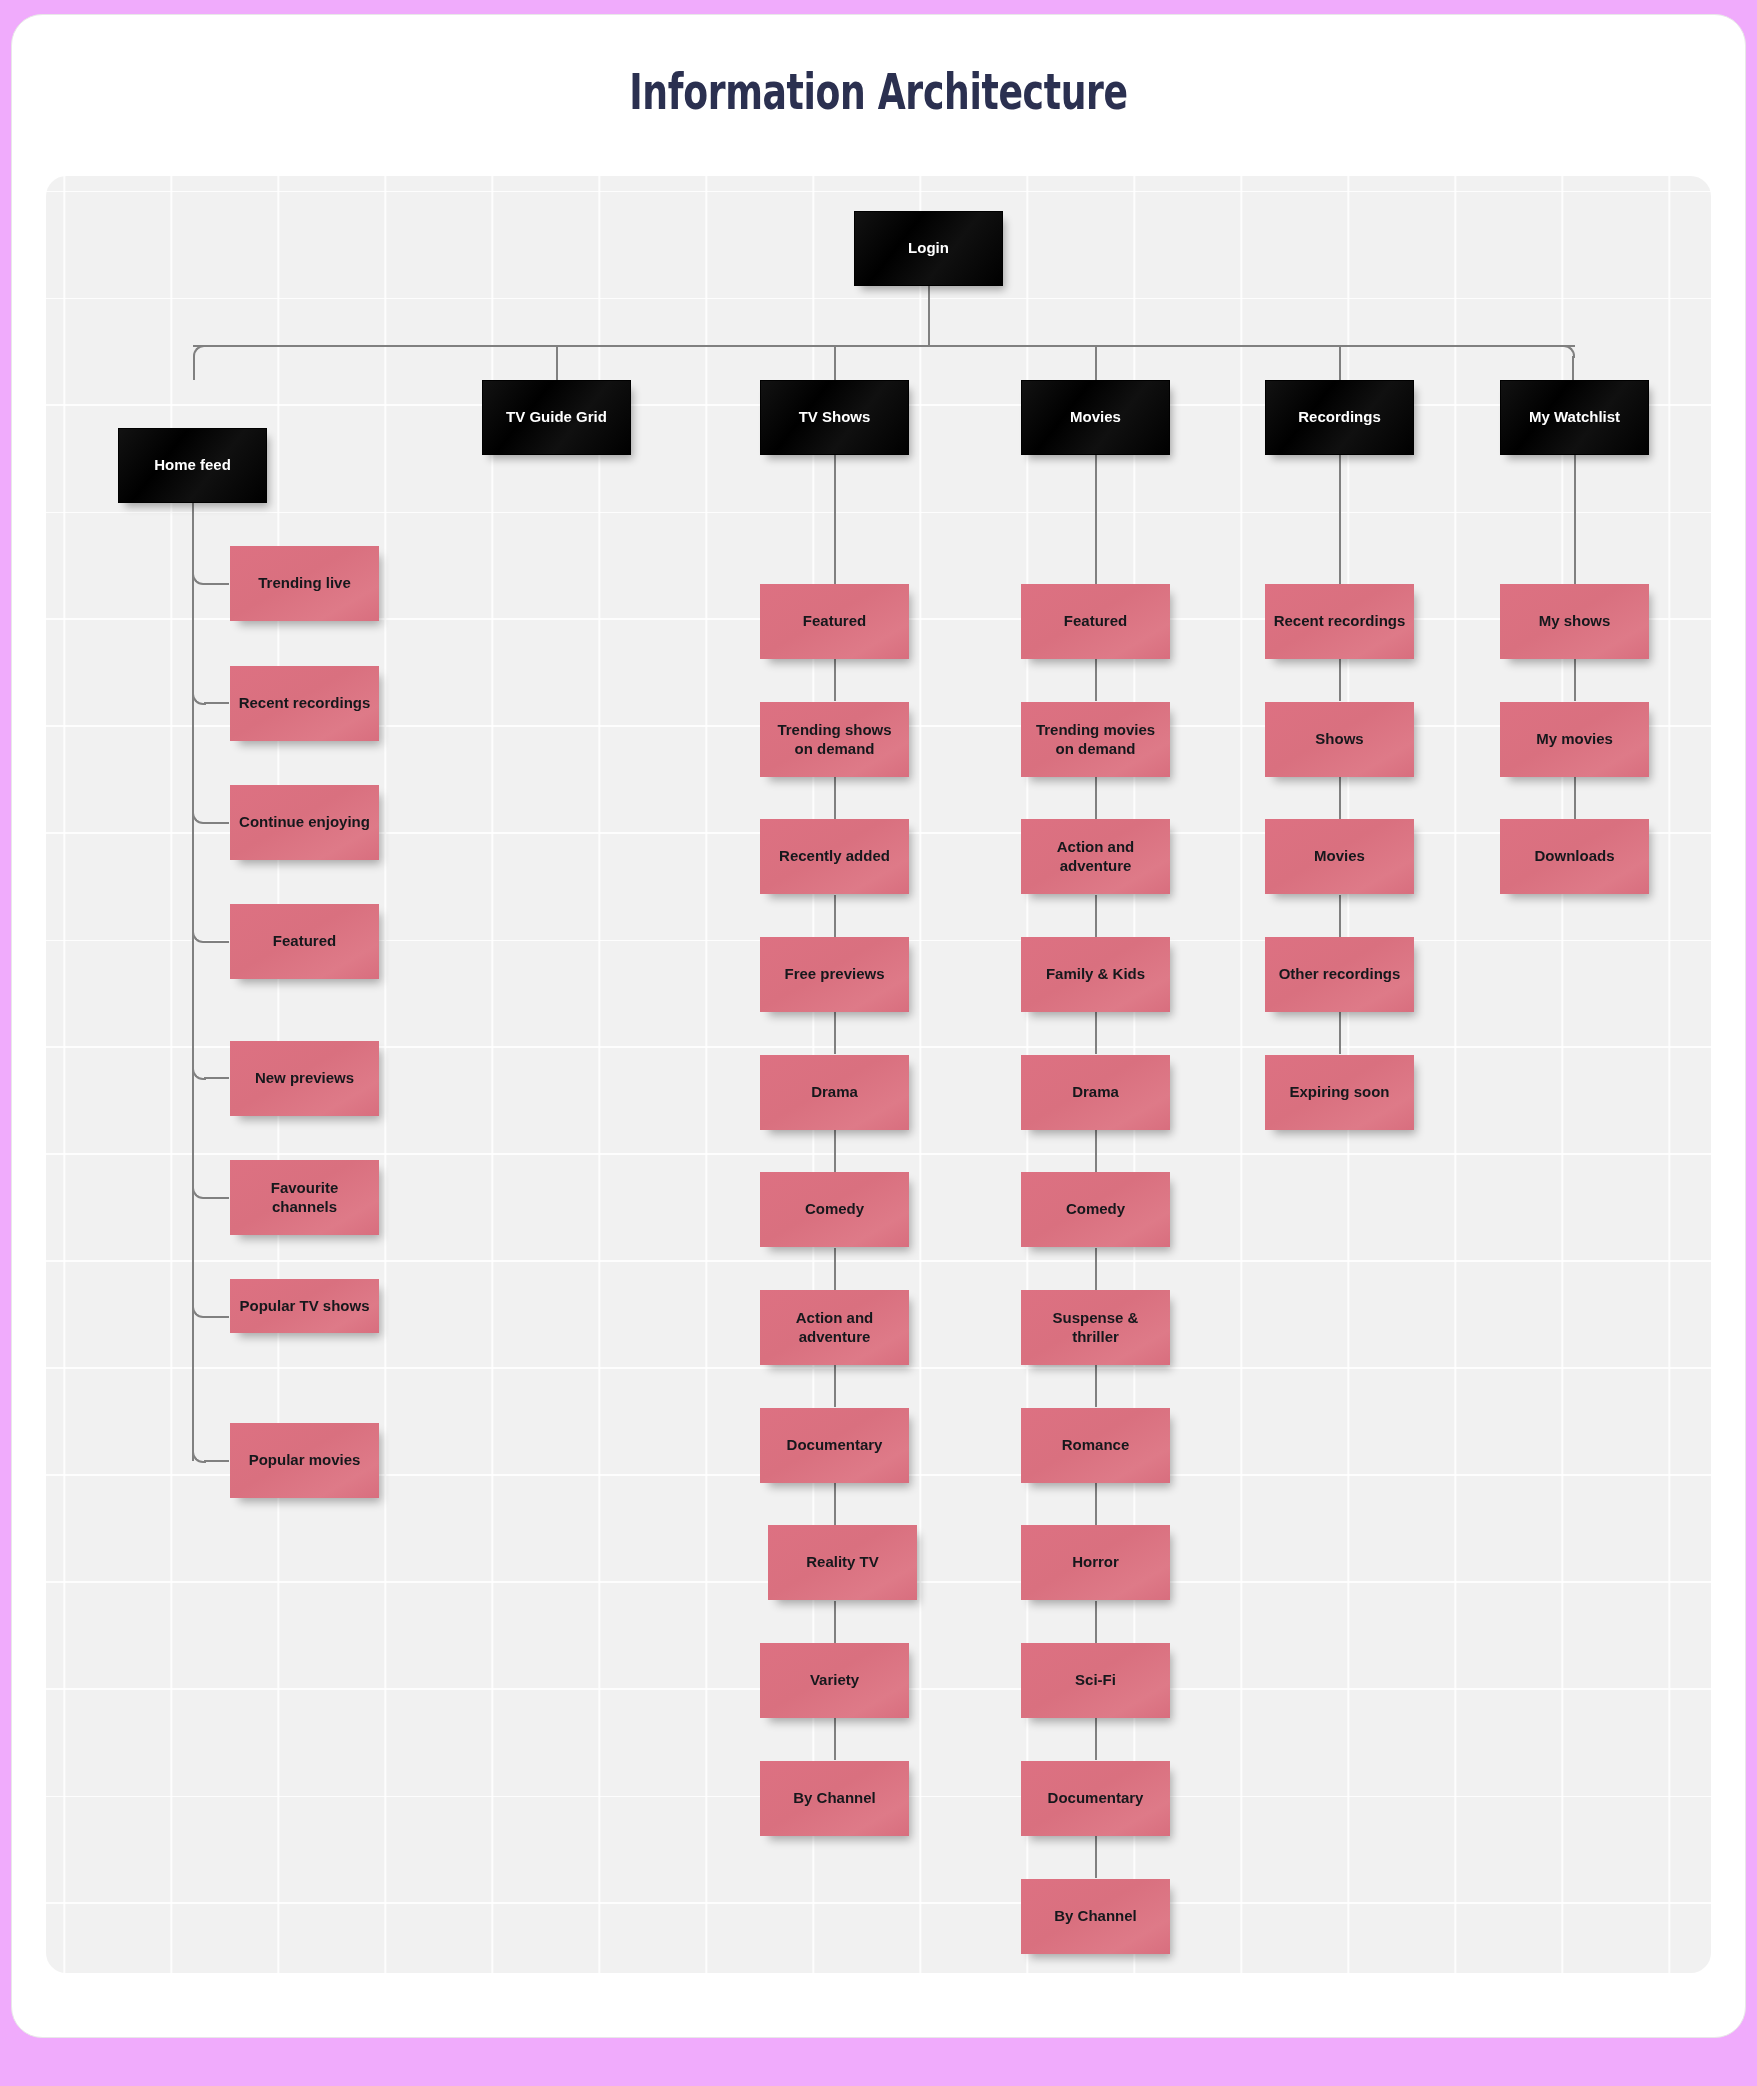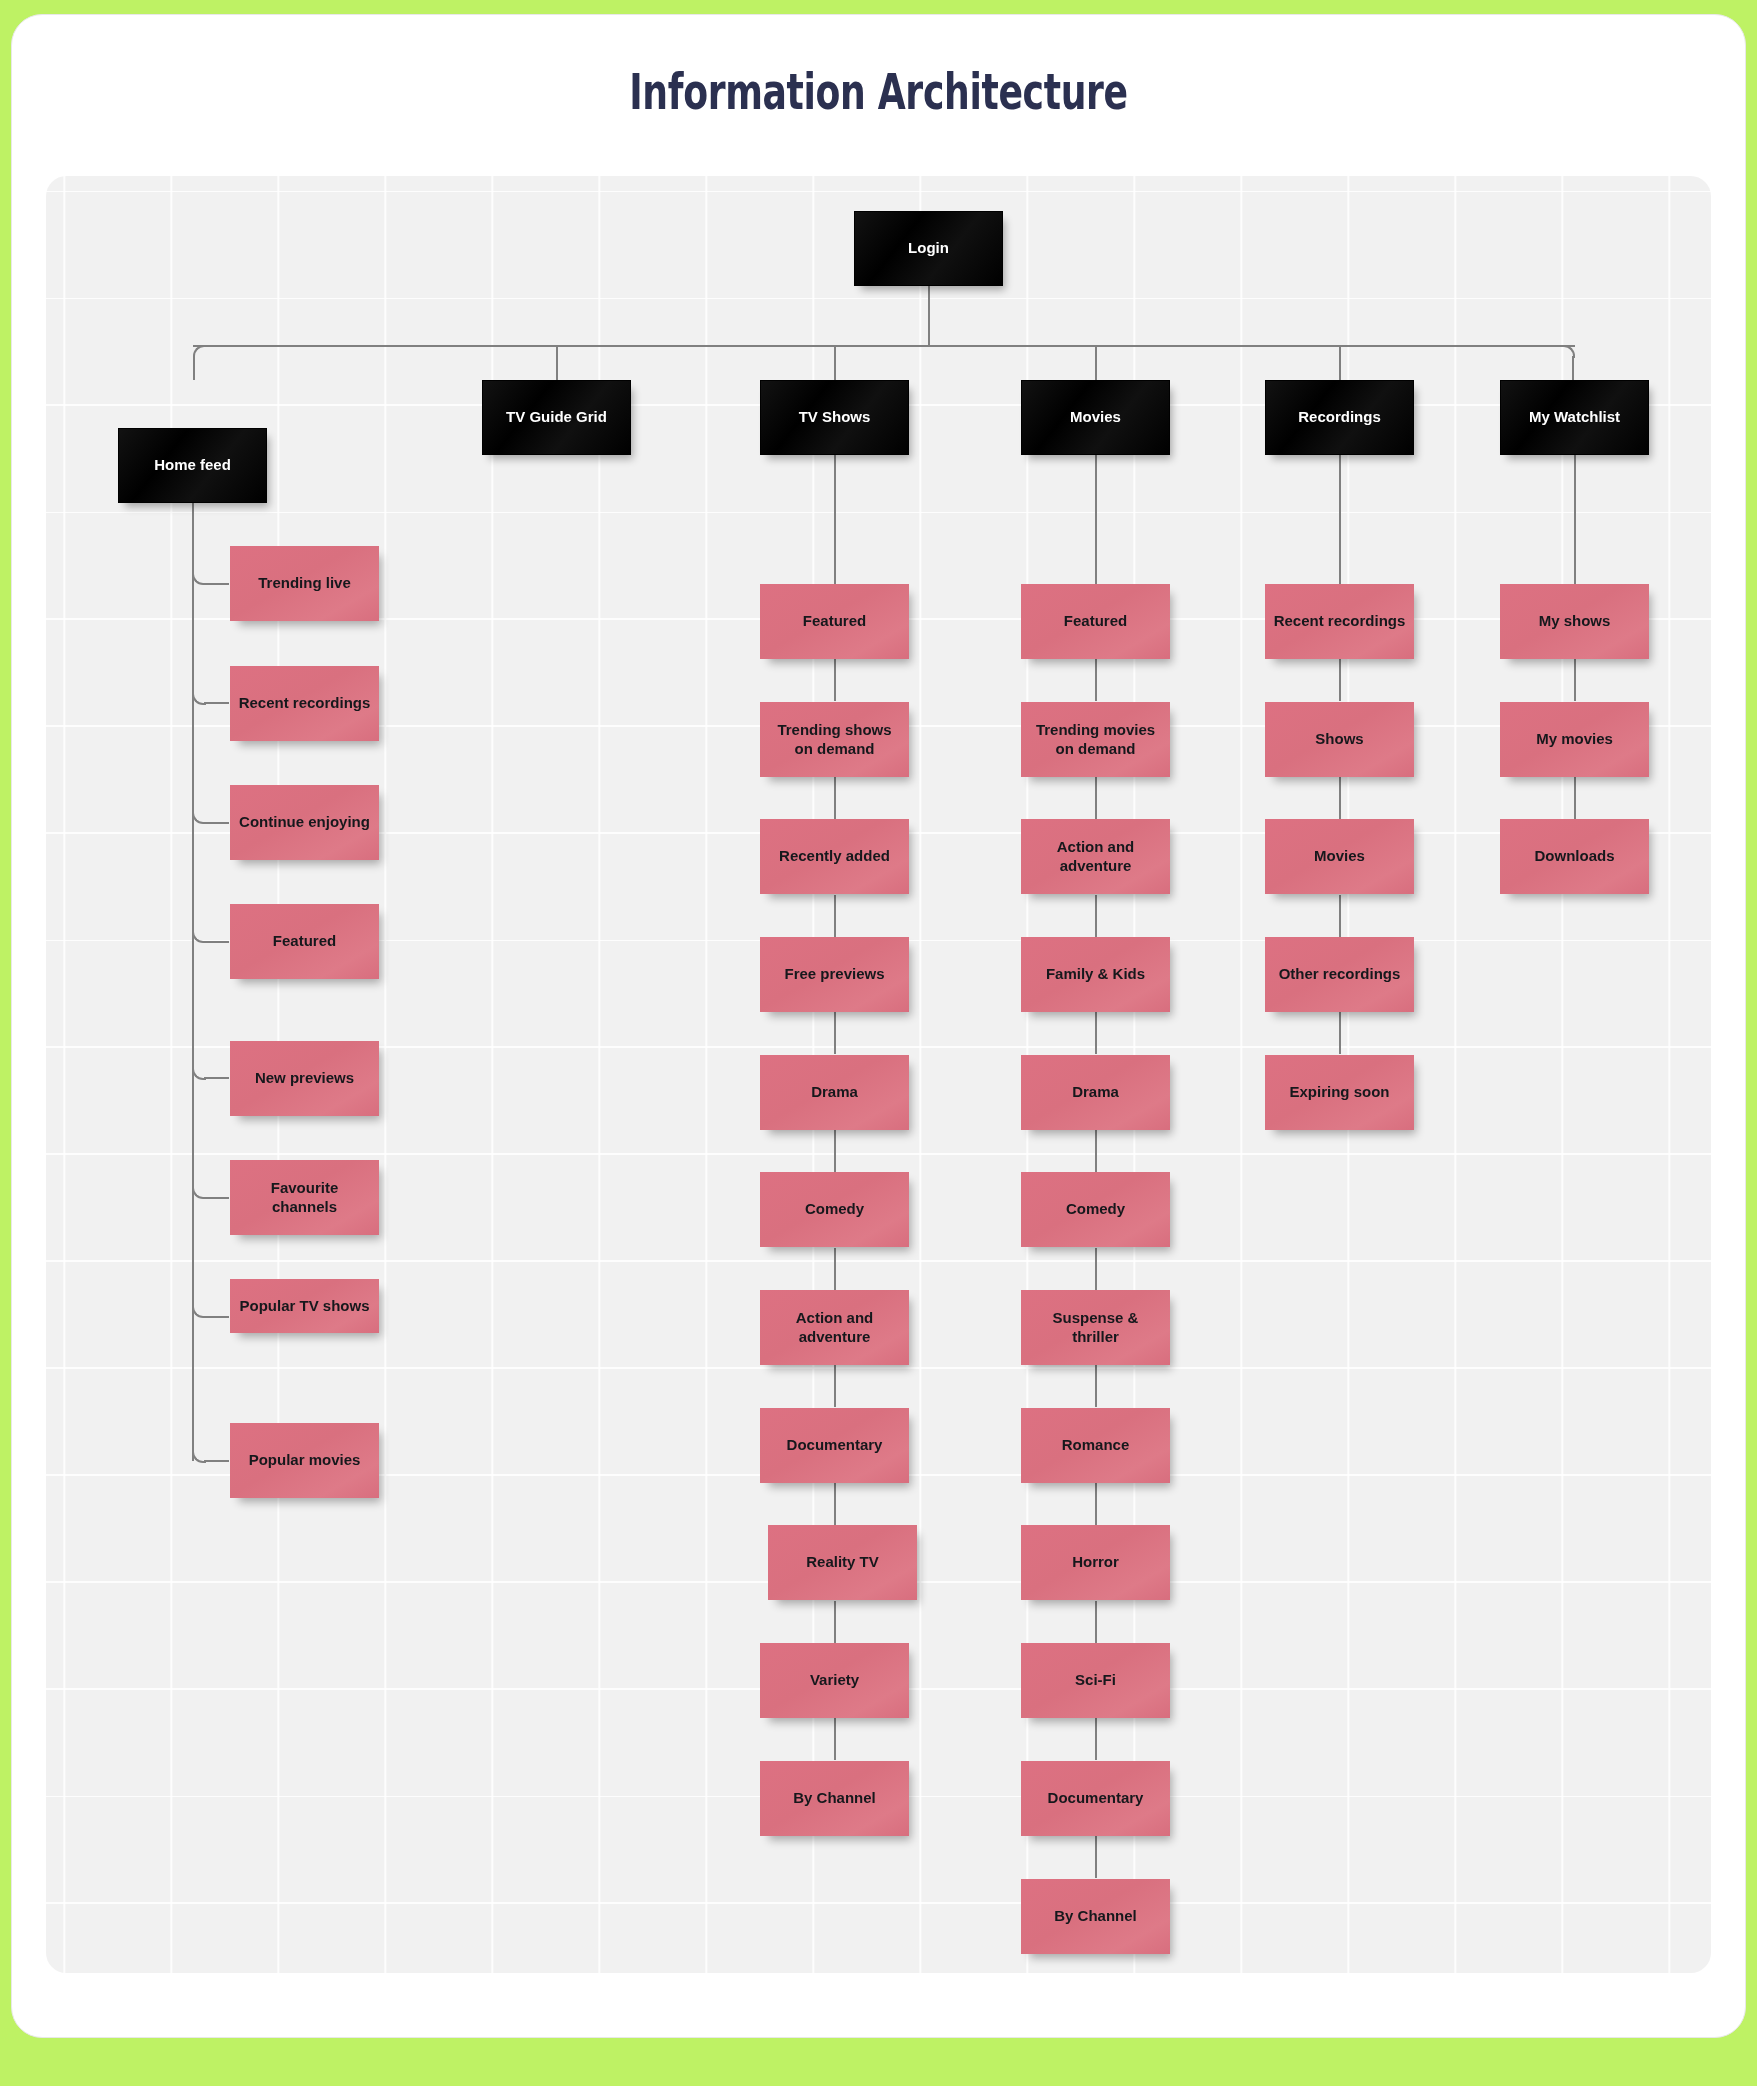--- a/index.html
+++ b/index.html
@@ -8,21 +8,21 @@
     width: 1757px;
     height: 2087px;
     background: #ffffff;
     font-family: "Liberation Sans", sans-serif;
   }
 
   #page {
     position: relative;
     width: 1757px;
     height: 2087px;
-    background: #bef264;
+    background: #f0abfc;
     overflow: hidden;
   }
 
   
   .outer-frame {
     position: absolute;
     left: 11px;
     top: 14px;
     width: 1735px;
     height: 2024px;

